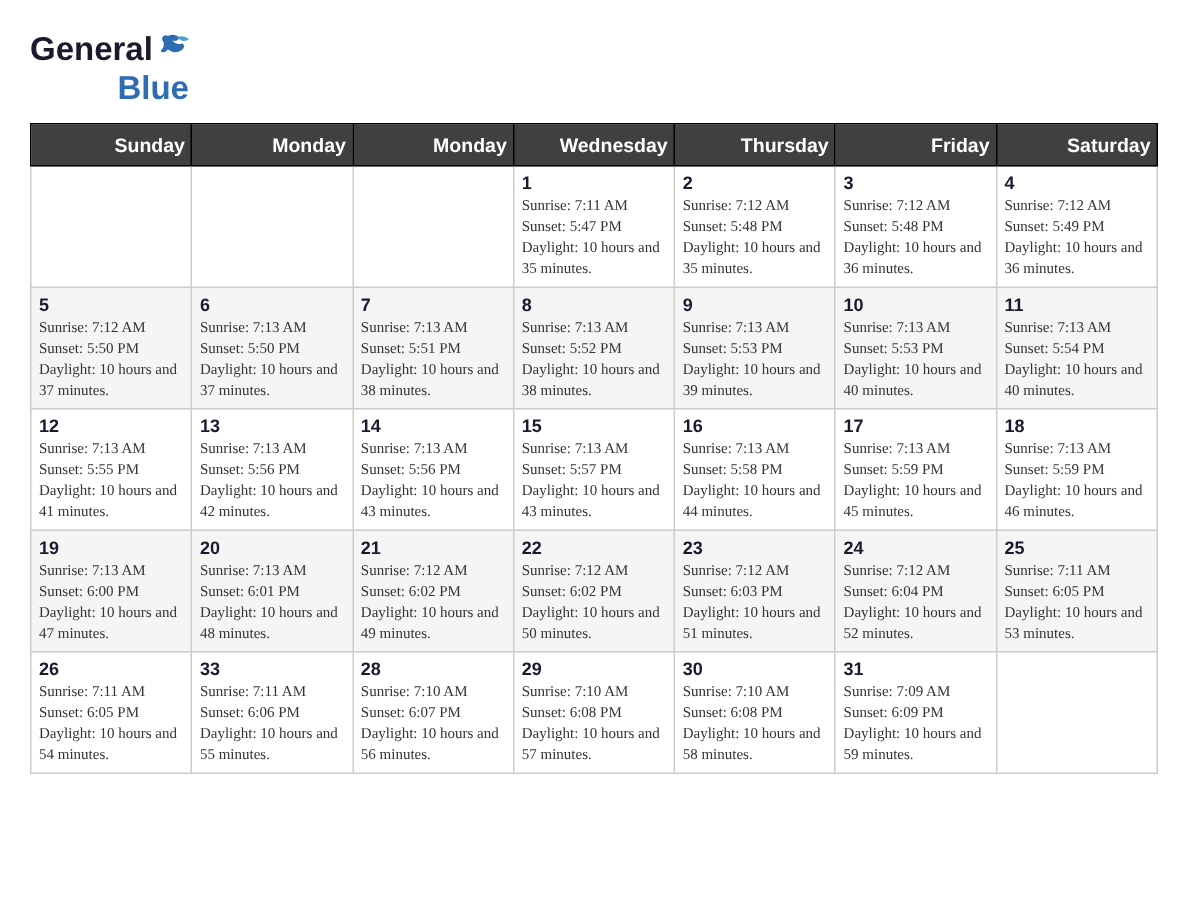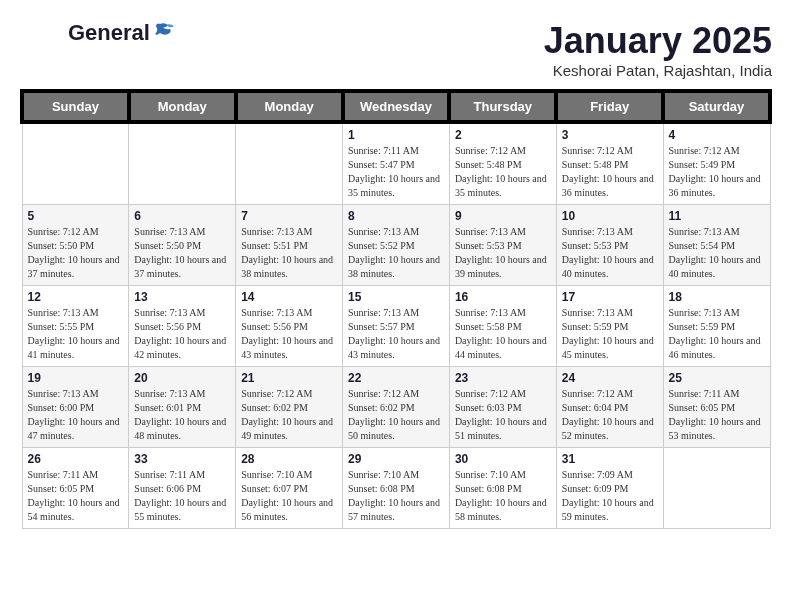--- a/index.html
+++ b/index.html
@@ -27,27 +27,27 @@
     .location {
       font-size: 15px;
       color: #333;
     }
     .calendar {
       width: 100%;
       border-collapse: collapse;
       border: 1px solid #ccc;
     }
     .calendar th {
-      background-color: #737373;
+      background-color: #404040;
       color: #fff;
       font-size: 13px;
       font-weight: bold;
       padding: 6px 4px;
-      text-align: center;
-      border: 4px solid #000000;
+      text-align: right;
+      border: 1px solid #000000;
     }
     .calendar td {
       vertical-align: top;
       border: 1px solid #ccc;
       padding: 4px 5px;
       width: calc(100%/7);
       min-height: 80px;
       background: #fff;
     }
     .calendar tr:nth-child(even) td {
@@ -84,35 +84,34 @@
       font-weight: bold;
       color: #1a1a2e;
     }
   </style>
 </head>
 <body>
 
 <div class="header">
   <div class="logo-wrapper">
     <div>
-      <div style="display:flex;align-items:center;margin-left:48px;">
+      <div style="display:flex;align-items:center;">
         <span class="logo-general">General</span>
         <span style="display:inline-block;margin-left:2px;">
           
           <svg width="22" height="18" viewBox="0 0 22 18">
             <path d="M8 2 Q12 0 16 3 Q14 6 11 5 Q13 8 18 7 Q20 10 16 12 Q12 14 8 11 Q5 14 3 12 Q6 9 5 6 Q3 4 5 2 Q6.5 1 8 2Z" fill="#2e6db4"></path>
             <path d="M14 3 Q18 1 22 4 Q20 6 17 5Z" fill="#4a9fd4"></path>
           </svg>
         </span>
       </div>
+      <div style="display:flex;justify-content:flex-end;">
+        <span class="logo-blue">Blue</span>
+      </div>
     </div>
-  </div>
-  <div class="title-section">
-    <div class="month-title">January 2025</div>
-    <div class="location">Keshorai Patan, Rajashtan, India</div>
   </div>
 </div>
 
 <table class="calendar">
   <thead>
     <tr>
     <th>Sunday</th>
         <th>Monday</th>
         <th>Monday</th>
         <th>Wednesday</th>

